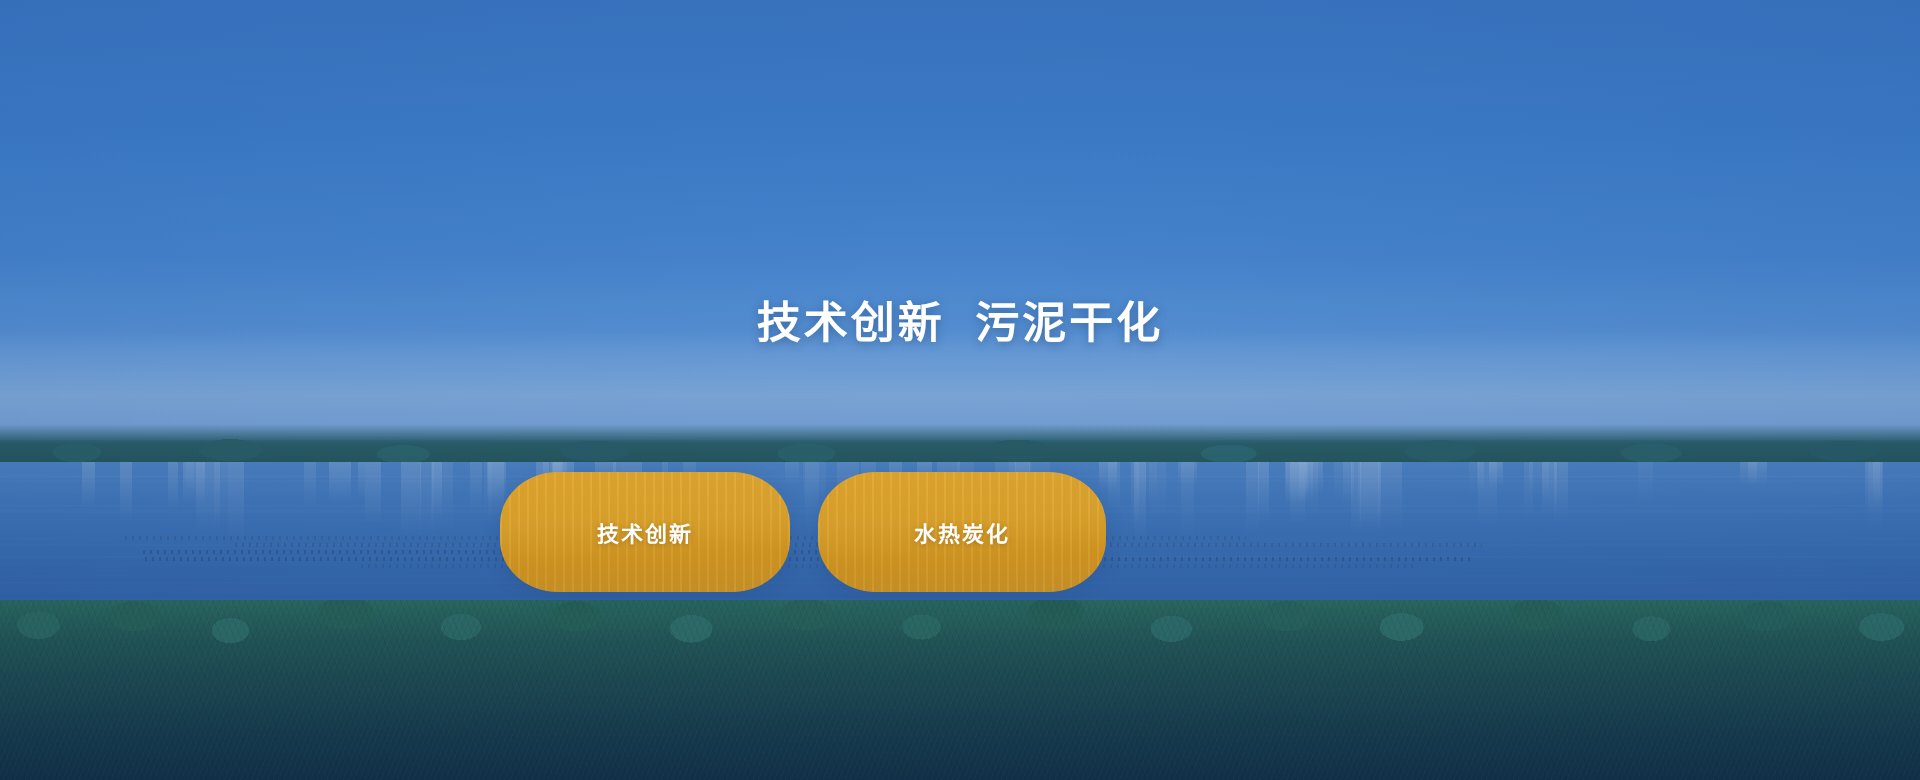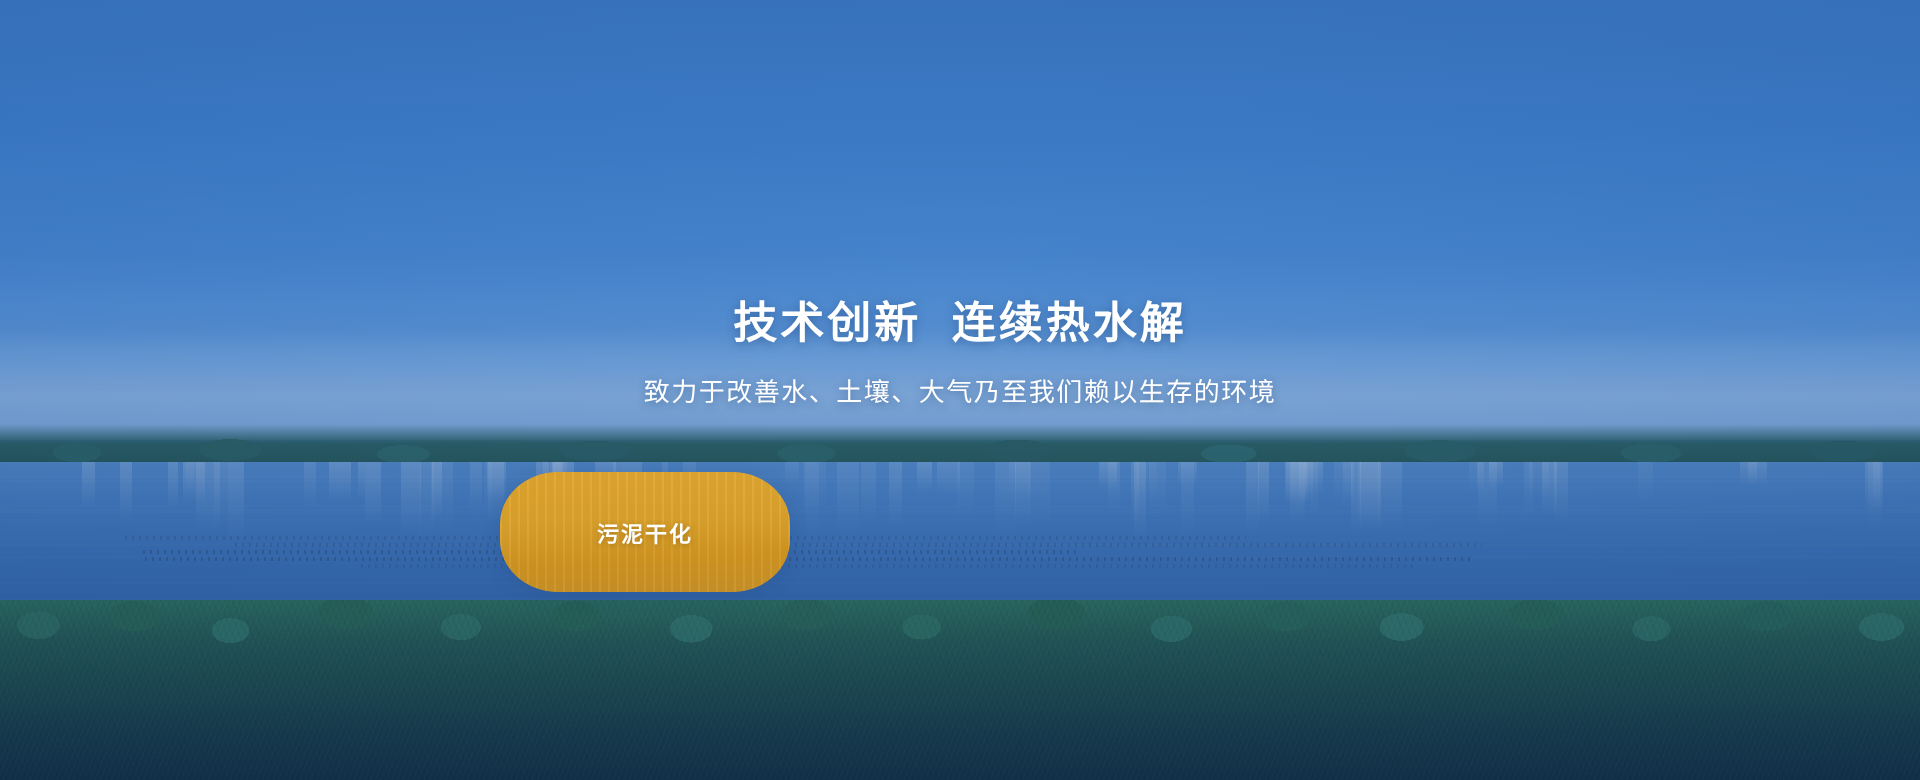--- a/index.html
+++ b/index.html
@@ -722,24 +722,26 @@
     <div class="canopy">
       <div class="canopy-tex"></div>
     </div>
 
     <div class="duotone"></div>
     <div class="duotone2"></div>
   </div>
 
   <div class="content">
 
-    <h1 class="headline">技术创新  连续热水解</h1>
-
-    <p class="subhead">致力于改善水、土壤、大气乃至我们赖以生存的环境</p>
+    <h1 class="headline">技术创新  污泥干化</h1>
+
 
     <div class="pill-row" id="pill-row">
         <button class="pill w1">
-          <span class="pill-label">污泥干化</span>
+          <span class="pill-label">技术创新</span>
+        </button>
+        <button class="pill w2">
+          <span class="pill-label">水热炭化</span>
         </button>
       </div>
 
   </div>
 </div>
 
 </body></html>

